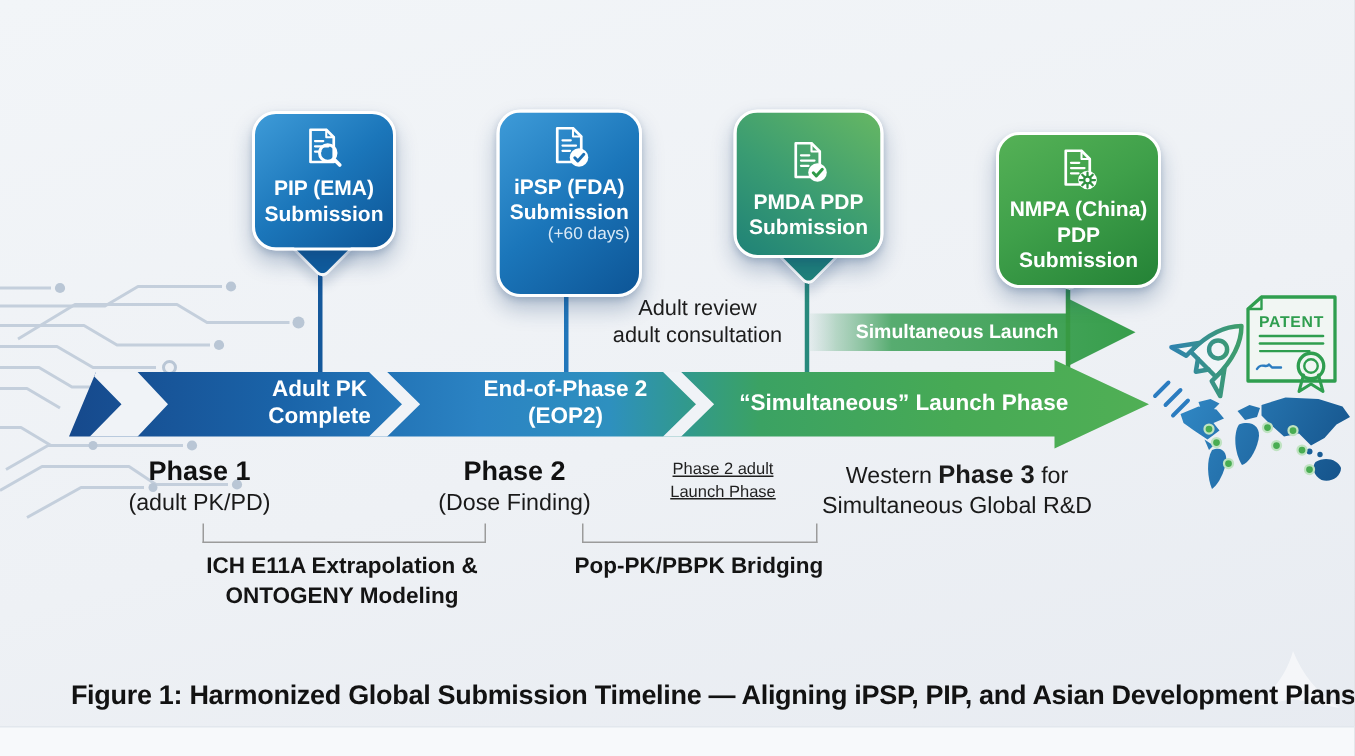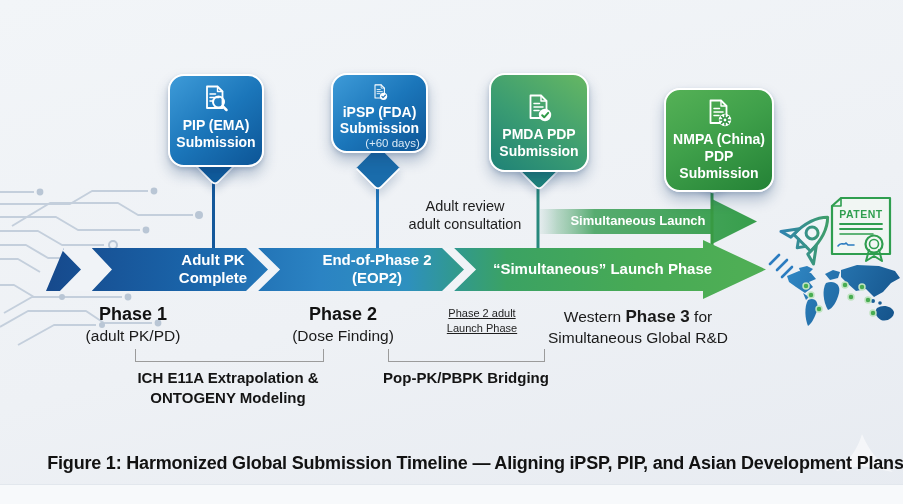--- a/index.html
+++ b/index.html
@@ -185,21 +185,21 @@
       <path d="M8,1.5 H18.5 L23.5,6.5 V23 H8 Z" stroke-width="1.8"></path>
       <path d="M18.5,1.5 V6.5 H23.5" stroke-width="1.4"></path>
       <path d="M11,9 H16.5 M11,12.5 H20 M11,16 H14.5" stroke-width="1.5"></path>
       <circle cx="19.5" cy="17" r="5.5" stroke-width="2"></circle>
       <path d="M23.5,21 L27.5,25" stroke-width="2.5"></path>
     </svg>
     <div class="label pre">PIP (EMA)
 Submission</div>
   </div>
 
-  <div class="abs callout co-blue" style="left:331px;top:73px;width:97px;height:80px;">
+  <div class="abs callout co-blue" style="left:331px;top:73px;width:97px;height:125px;">
     <svg class="ic" width="34" height="30" viewBox="0 0 34 30" stroke="#fff" fill="none" stroke-linejoin="round" stroke-linecap="round">
       <path d="M8.5,1.5 H19 L24.5,7 V24 H8.5 Z" stroke-width="1.8"></path>
       <path d="M19,1.5 V7 H24.5" stroke-width="1.4"></path>
       <path d="M12,9.5 H17.5 M12,13 H21 M12,16.5 H17" stroke-width="1.5"></path>
       <circle cx="23" cy="21" r="6.2" fill="#fff" stroke="none"></circle>
       <path d="M20.2,21.2 l2,2.1 4,-4.4" stroke="#1a6fb5" stroke-width="2"></path>
     </svg>
     <div class="label pre">iPSP (FDA)
 Submission</div>
     <div class="note">(+60 days)</div>

